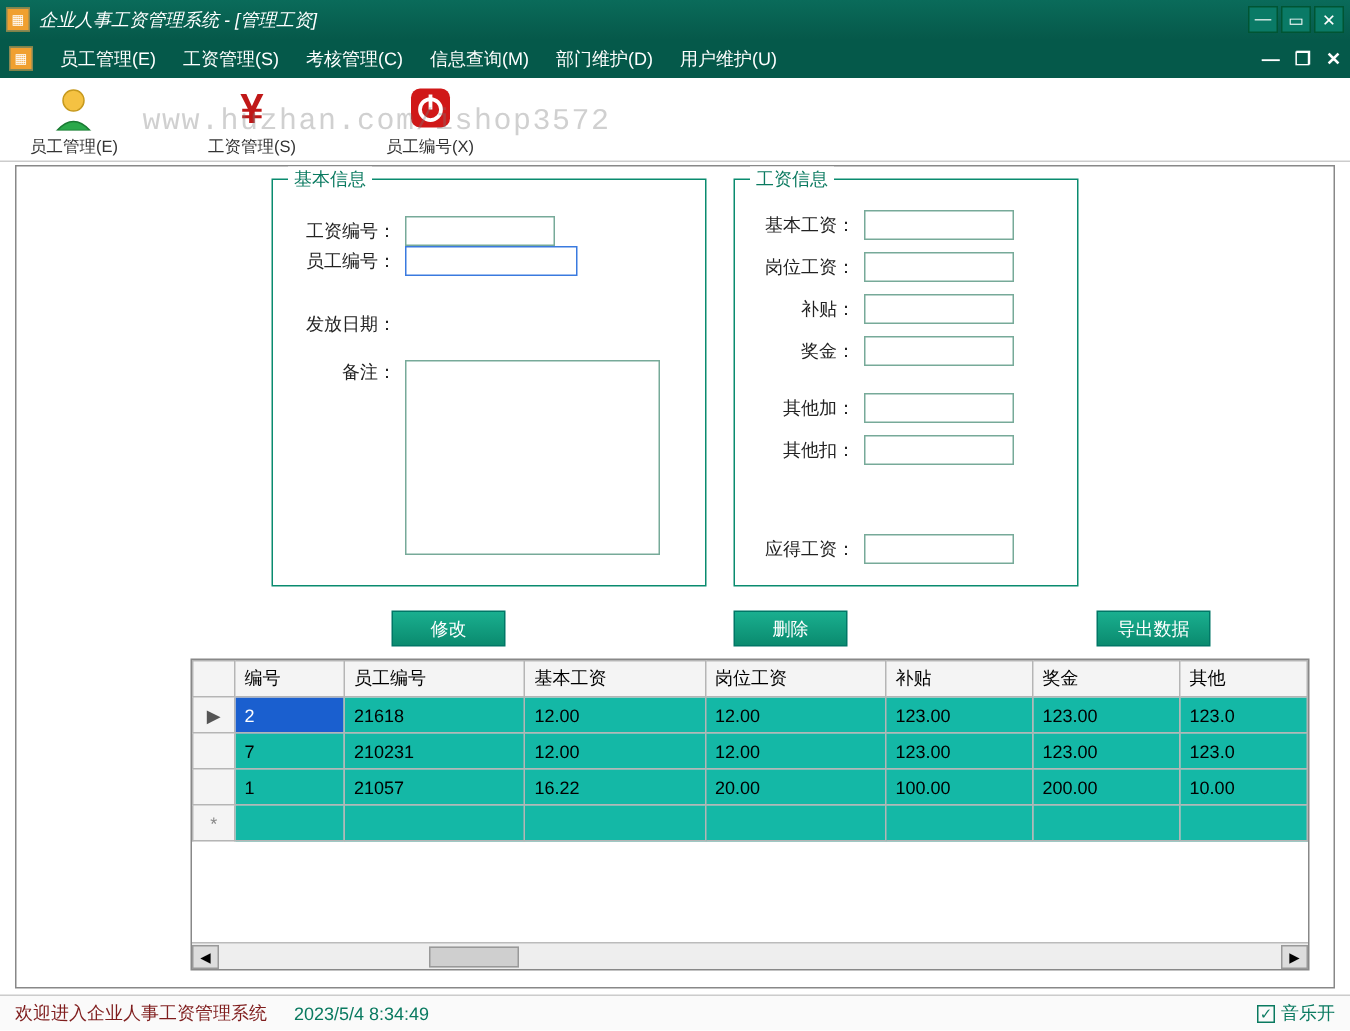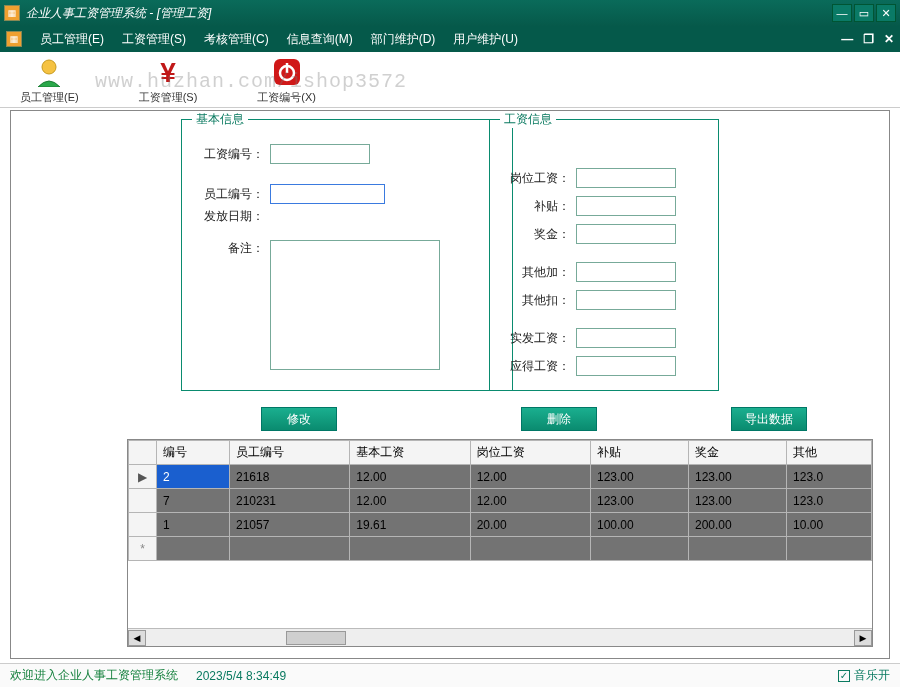--- a/index.html
+++ b/index.html
@@ -20,57 +20,57 @@
 .toolbar { height: 56px; background: #fff; border-bottom: 1px solid #ccc; display: flex; align-items: flex-start; padding: 4px 20px; gap: 60px; position: relative; }
 .toolbar .tool-item { display: flex; flex-direction: column; align-items: center; cursor: pointer; }
 .toolbar .tool-icon { width: 32px; height: 32px; display: flex; align-items: center; justify-content: center; }
 .toolbar .tool-label { font-size: 11px; margin-top: 2px; color: #333; }
 .watermark { position: absolute; top: 18px; left: 95px; font-size: 20px; color: rgba(120,120,120,.35); font-family: Liberation Mono, monospace; letter-spacing: 1px; pointer-events: none; }
 
 .content { position: absolute; top: 110px; left: 10px; right: 10px; bottom: 28px; border: 1px solid #888; background: #fff; padding: 18px 8px 8px; }
 
 .groupbox { position: absolute; border: 1px solid #0a8b6f; }
 .groupbox .legend { position: absolute; top: -9px; left: 10px; background: #fff; padding: 0 4px; color: #0a7a60; font-size: 12px; }
-.gb-basic { top: 8px; left: 170px; width: 332px; height: 272px; }
+.gb-basic { top: 8px; left: 170px; width: 290px; height: 272px; }
 .gb-salary { top: 8px; left: 478px; width: 230px; height: 272px; }
 
 .field-row { position: absolute; display: flex; align-items: center; }
 .field-row label { width: 66px; text-align: right; margin-right: 6px; color: #222; }
 .field-row input[type=text] { height: 20px; border: 1px solid #7a9; padding: 0 4px; font-size: 12px; }
 .gb-basic .r1 { top: 24px; left: 16px; } .gb-basic .r1 input { width: 100px; }
-.gb-basic .r2 { top: 64px; left: 16px; } .gb-basic .r2 input { width: 115px; border: 1px solid #3a7adf; background: #fff; }
+.gb-basic .r2 { top: 44px; left: 16px; } .gb-basic .r2 input { width: 115px; border: 1px solid #3a7adf; background: #fff; }
 .gb-basic .r3 { top: 88px; left: 16px; justify-content: flex-end; }
 .gb-basic .r3 .date-picker { display: flex; align-items: center; border: 1px solid #999; height: 22px; padding: 0 4px; width: 140px; justify-content: space-between; background: #fff; }
 .gb-basic .r3 .date-picker .dd { width: 14px; height: 14px; border: 1px solid #777; display: inline-flex; align-items: center; justify-content: center; font-size: 8px; }
 .gb-basic .r4 { top: 120px; left: 16px; align-items: flex-start; }
 .gb-basic .r4 textarea { width: 170px; height: 130px; border: 1px solid #7a9; resize: none; font-size: 12px; padding: 2px; }
 
 .gb-salary .field-row label { width: 66px; }
 .gb-salary .field-row input { width: 100px; }
 .gb-salary .sr1{top:20px;left:14px}.gb-salary .sr2{top:48px;left:14px}.gb-salary .sr3{top:76px;left:14px}.gb-salary .sr4{top:104px;left:14px}.gb-salary .sr5{top:142px;left:14px}.gb-salary .sr6{top:170px;left:14px}.gb-salary .sr7{top:208px;left:14px}.gb-salary .sr8{top:236px;left:14px}
 
 .btn { position: absolute; height: 24px; min-width: 76px; background: linear-gradient(#1aaf8f,#0a8b6f); color: #fff; border: 1px solid #076; cursor: pointer; font-size: 12px; }
 .btn-edit { top: 296px; left: 250px; }
-.btn-delete { top: 296px; left: 478px; margin-left: 32px; }
+.btn-delete { top: 296px; left: 478px; }
 .btn-export { top: 296px; left: 720px; }
 
 .grid-wrap { position: absolute; top: 328px; left: 116px; width: 746px; height: 208px; border: 1px solid #888; background: #fff; overflow: hidden; }
 .grid { border-collapse: collapse; width: 100%; }
-.grid th, .grid td { border: 1px solid #b5b5b5; height: 24px; padding: 0 6px; font-size: 12px; text-align: left; background: #737373; }
+.grid th, .grid td { border: 1px solid #b5b5b5; height: 24px; padding: 0 6px; font-size: 12px; text-align: left; background: #14b8a6; }
 .grid th { background: #f4f4f4; font-weight: normal; }
 .grid .rowhdr { width: 28px; background: #f4f4f4; text-align: center; color: #555; }
 .grid .sel { background: #1a5fcf; color: #fff; }
 .grid .newrow td { color: #888; }
 .hscroll { position: absolute; left: 0; right: 0; bottom: 0; height: 18px; background: #eee; border-top: 1px solid #bbb; display: flex; align-items: center; }
 .hscroll .arrow { width: 18px; height: 16px; border: 1px solid #999; background: #ddd; display: inline-flex; align-items: center; justify-content: center; font-size: 9px; cursor: pointer; }
 .hscroll .thumb { width: 60px; height: 14px; background: #cfcfcf; border: 1px solid #999; margin-left: 140px; }
 .hscroll .track { flex: 1; }
 
 .statusbar { position: absolute; bottom: 0; left: 0; right: 0; height: 24px; border-top: 1px solid #ccc; background: #fafafa; display: flex; align-items: center; padding: 0 10px; font-size: 12px; }
-.statusbar .st-msg { color: #15803d; }
+.statusbar .st-msg { color: #7f1d1d; }
 .statusbar .st-time { margin-left: 18px; color: #0a7a60; }
 .statusbar .st-right { margin-left: auto; display: flex; align-items: center; gap: 4px; color: #0a7a60; }
 .statusbar .chk { width: 12px; height: 12px; border: 1px solid #0a7a60; display: inline-flex; align-items: center; justify-content: center; font-size: 10px; color: #0a7a60; }
 </style>
 </head>
 <body>
 
 <div class="titlebar">
   <span class="icon-app">▦</span>
   <span class="title">企业人事工资管理系统 - [管理工资]</span>
@@ -115,21 +115,21 @@
     <span class="tool-label">工资管理(S)</span>
   </div>
   <div class="tool-item">
     <span class="tool-icon">
       <svg width="30" height="30" viewBox="0 0 30 30">
           <rect x="2" y="2" width="26" height="26" rx="6" fill="#d01818"></rect>
           <circle cx="15" cy="16" r="7" fill="none" stroke="#fff" stroke-width="2.5"></circle>
           <line x1="15" y1="6" x2="15" y2="16" stroke="#fff" stroke-width="2.5"></line>
         </svg>
     </span>
-    <span class="tool-label">工资编号(X)</span>
+    <span class="tool-label">员工编号(X)</span>
   </div>
   <div class="watermark">www.huzhan.com/ishop3572</div>
 </div>
 
 <div class="content">
 
   <div class="groupbox gb-basic">
     <div class="legend">基本信息</div>
     <div class="field-row r1">
       <label>工资编号：</label>
@@ -143,42 +143,42 @@
       <label>发放日期：</label>
     </div>
     <div class="field-row r4">
       <label>备注：</label>
       <textarea style=""></textarea>
     </div>
   </div>
 
   <div class="groupbox gb-salary">
     <div class="legend">工资信息</div>
+    <div class="field-row sr1">
+        <label>基本工资：</label>
+        <input type="text" style="">
+      </div>
     <div class="field-row sr2">
         <label>岗位工资：</label>
         <input type="text" style="">
       </div>
     <div class="field-row sr3">
         <label>补贴：</label>
         <input type="text" style="">
       </div>
     <div class="field-row sr4">
         <label>奖金：</label>
         <input type="text" style="">
       </div>
     <div class="field-row sr5">
         <label>其他加：</label>
         <input type="text" style="">
       </div>
     <div class="field-row sr6">
         <label>其他扣：</label>
-        <input type="text" style="">
-      </div>
-    <div class="field-row sr7">
-        <label>实发工资：</label>
         <input type="text" style="">
       </div>
     <div class="field-row sr8">
         <label>应得工资：</label>
         <input type="text" style="">
       </div>
   </div>
 
   <button class="btn btn-edit">修改</button>
   <button class="btn btn-delete">删除</button>
@@ -216,21 +216,21 @@
             <td>12.00</td>
             <td>12.00</td>
             <td>123.00</td>
             <td>123.00</td>
             <td>123.0</td>
           </tr>
           <tr>
             <td class="rowhdr"></td>
             <td>1</td>
             <td>21057</td>
-            <td>19.61</td>
+            <td>16.22</td>
             <td>20.00</td>
             <td>100.00</td>
             <td>200.00</td>
             <td>10.00</td>
           </tr>
           <tr class="newrow">
             <td class="rowhdr">*</td>
             <td></td>
             <td></td>
             <td></td>

